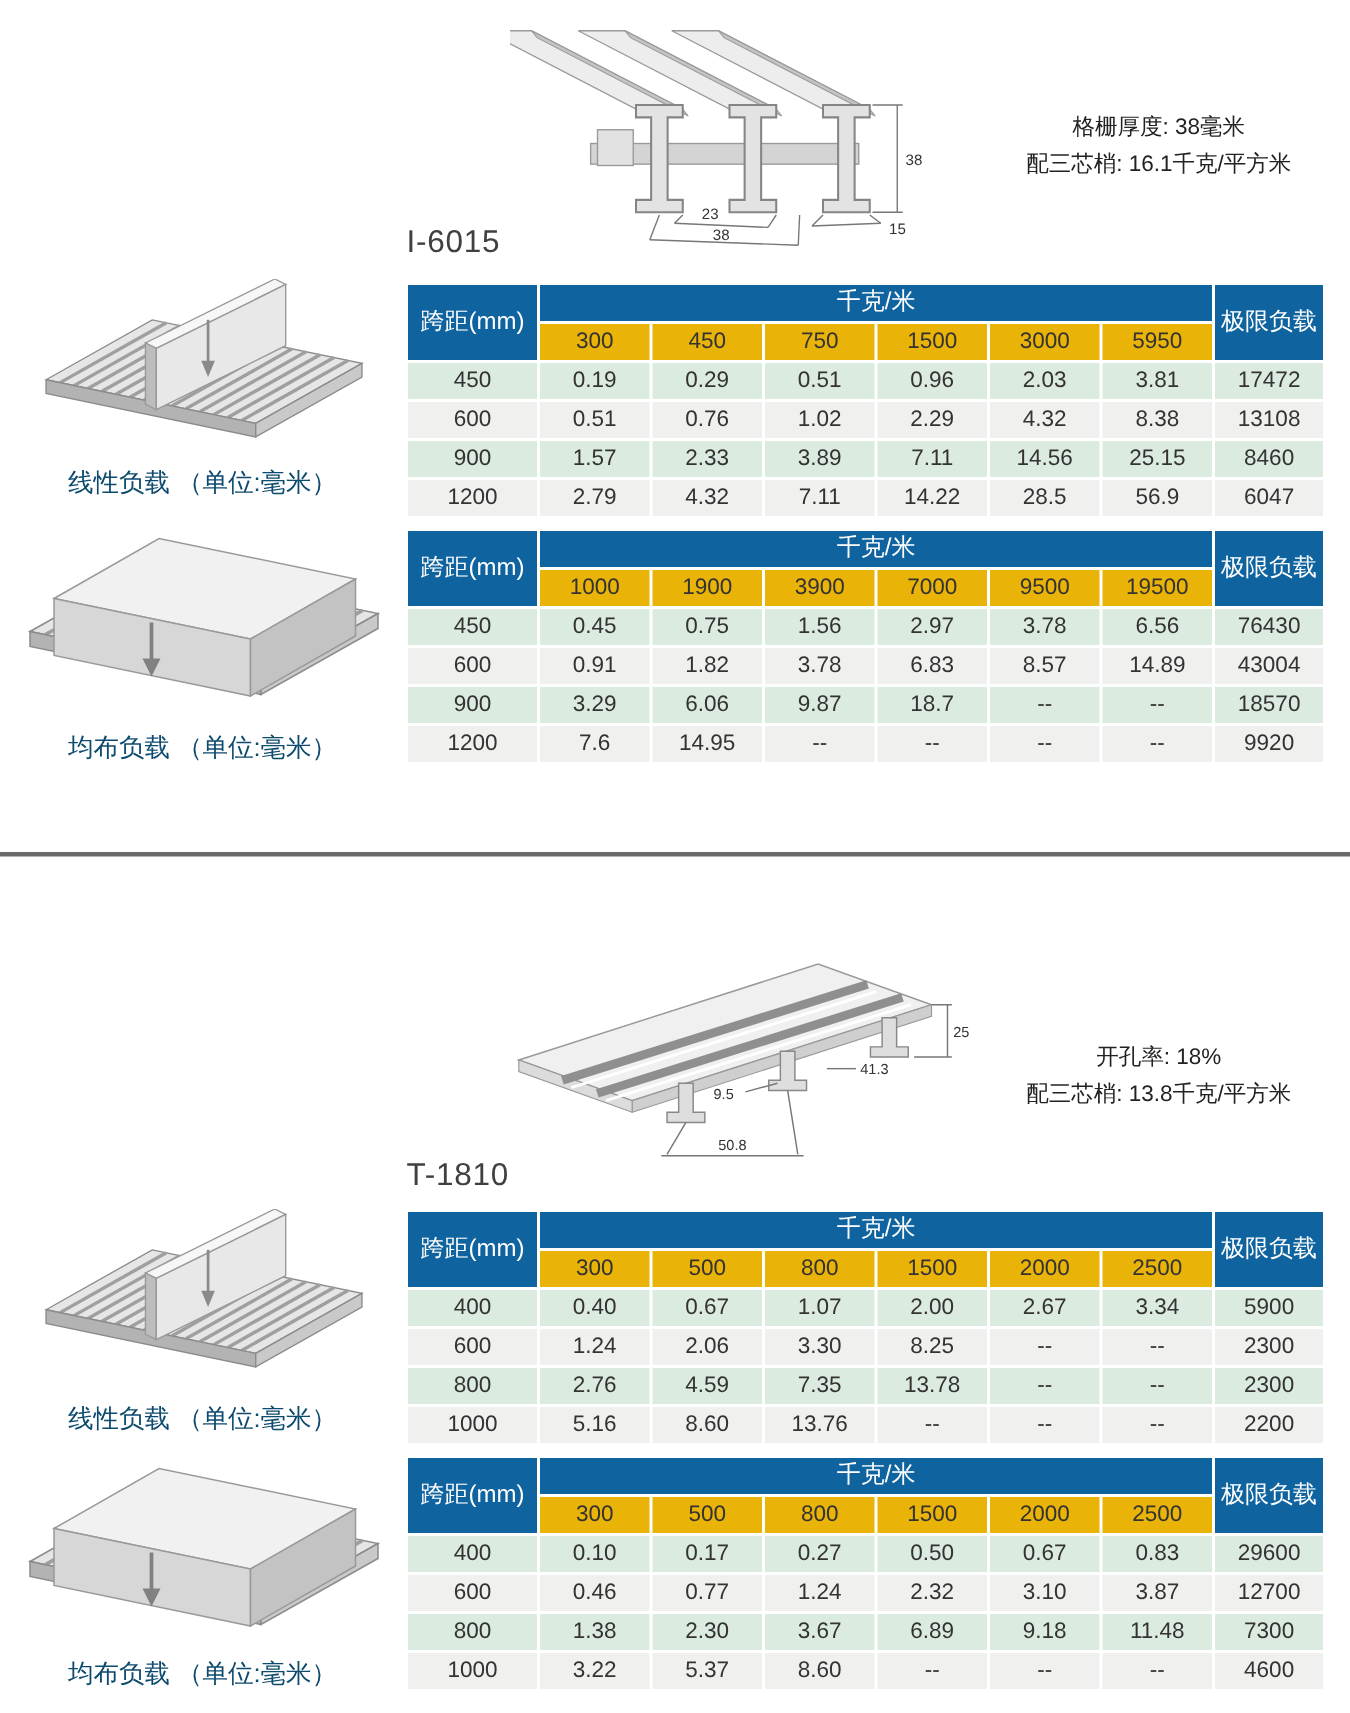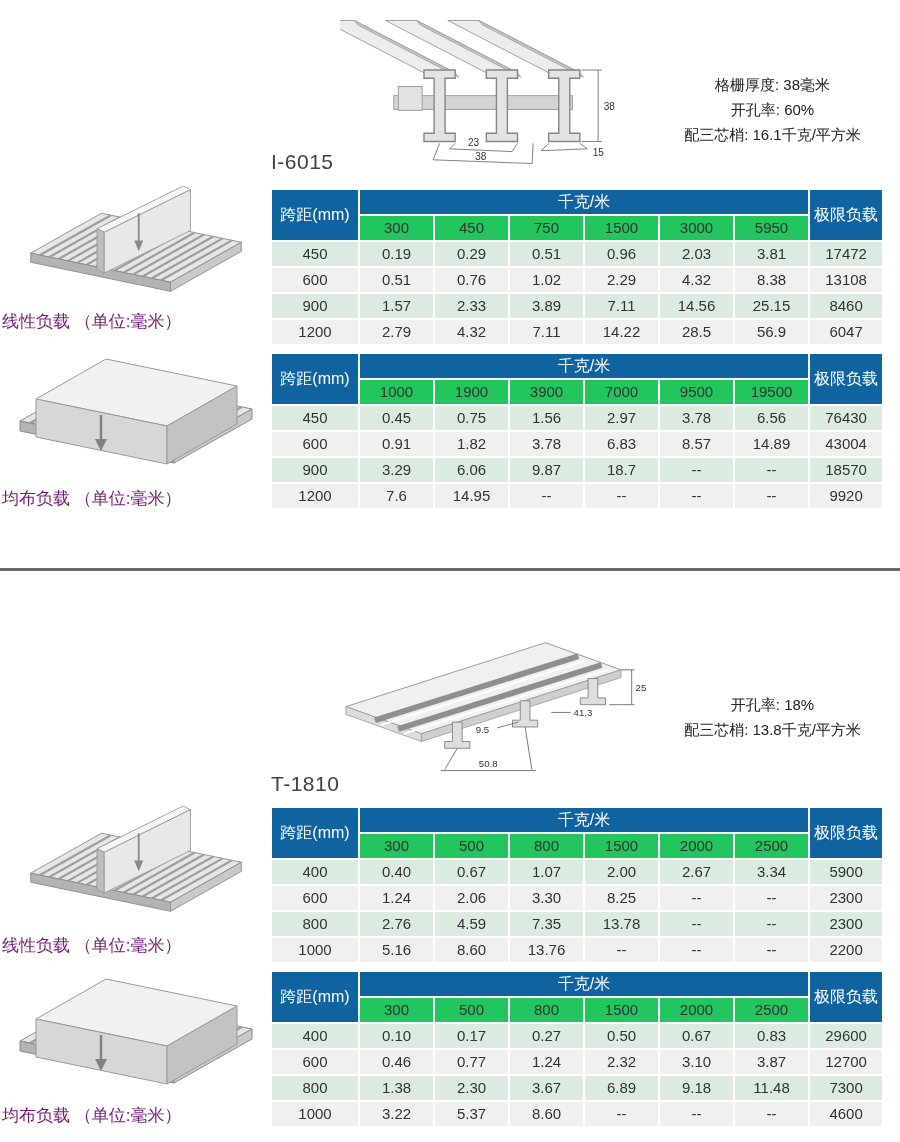--- a/index.html
+++ b/index.html
@@ -6,35 +6,35 @@
   body { background:#fff; font-family:"Liberation Sans","DejaVu Sans",sans-serif; }
   .sheet { position:relative; width:900px; height:1142px; background:#ffffff; overflow:hidden; }
 
   .abs { position:absolute; }
 
   .product-title { position:absolute; font-size:21px; color:#404040; letter-spacing:0.5px; }
 
   .specs { position:absolute; width:245px; font-size:15px; color:#222;text-align:center; }
   .spec-line { line-height:25px; white-space:nowrap; }
 
-  .caption { position:absolute; width:266px; font-size:17px; color:#701a75; white-space:nowrap; }
+  .caption { position:absolute; width:266px; text-align:center; font-size:17px; color:#0c4a6e; white-space:nowrap; }
 
   .divider { position:absolute; left:0; width:900px; height:3px; background:#6a6a6a; }
 
   
   .load-table { position:absolute; width:606px; table-layout:fixed;
                 border-collapse:separate; border-spacing:2px; font-size:15px; color:#333; }
   .load-table col.colspan { width:86px; }
   .load-table col.cold { width:73px; }
   .load-table col.colu { width:72px; }
   .load-table th, .load-table td { text-align:center; font-weight:normal;
                                    height:24px; line-height:24px; padding:0; overflow:hidden; }
   .load-table .c-span, .load-table .c-load, .load-table .c-ult { background:#0f64a0; color:#fff; font-size:16px; }
   .load-table .c-ult { line-height:20px; padding:0 2px; }
-  .load-table .c-num { background:#22c55e; color:#333; }
+  .load-table .c-num { background:#eab308; color:#333; }
   .load-table tr.row-green td { background:#dcebe0; }
   .load-table tr.row-gray td { background:#f0f0ef; }
 
   .illus { position:absolute; }
   svg text { font-family:"Liberation Sans","DejaVu Sans",sans-serif; }
 </style>
 </head>
 <body>
 
 <svg width="0" height="0" style="position:absolute" aria-hidden="true">
@@ -116,21 +116,20 @@
       <line x1="88" y1="170" x2="196" y2="174"></line>
     </g>
     <text x="274" y="116" font-size="11" fill="#333">38</text>
     <text x="262" y="166" font-size="11" fill="#333">15</text>
     <text x="132" y="155" font-size="11" fill="#333" text-anchor="middle">23</text>
     <text x="140" y="170" font-size="11" fill="#333" text-anchor="middle">38</text>
   </svg>
 
   <div class="specs" style="left:650px;top:72px">
     <div class="spec-line">格栅厚度: 38毫米</div>
-    <div class="spec-line">开孔率: 60%</div>
     <div class="spec-line">配三芯梢: 16.1千克/平方米</div>
   </div>
 
   <div class="product-title" style="left:271px;top:150px">I-6015</div>
 
   <svg class="illus" style="left:6px;top:186px" width="260" height="118" viewBox="0 0 260 130">
     <use href="#sym-linear-load"></use>
   </svg>
   <div class="caption" style="left:2px;top:310px">线性负载 （单位:毫米）</div>
 

